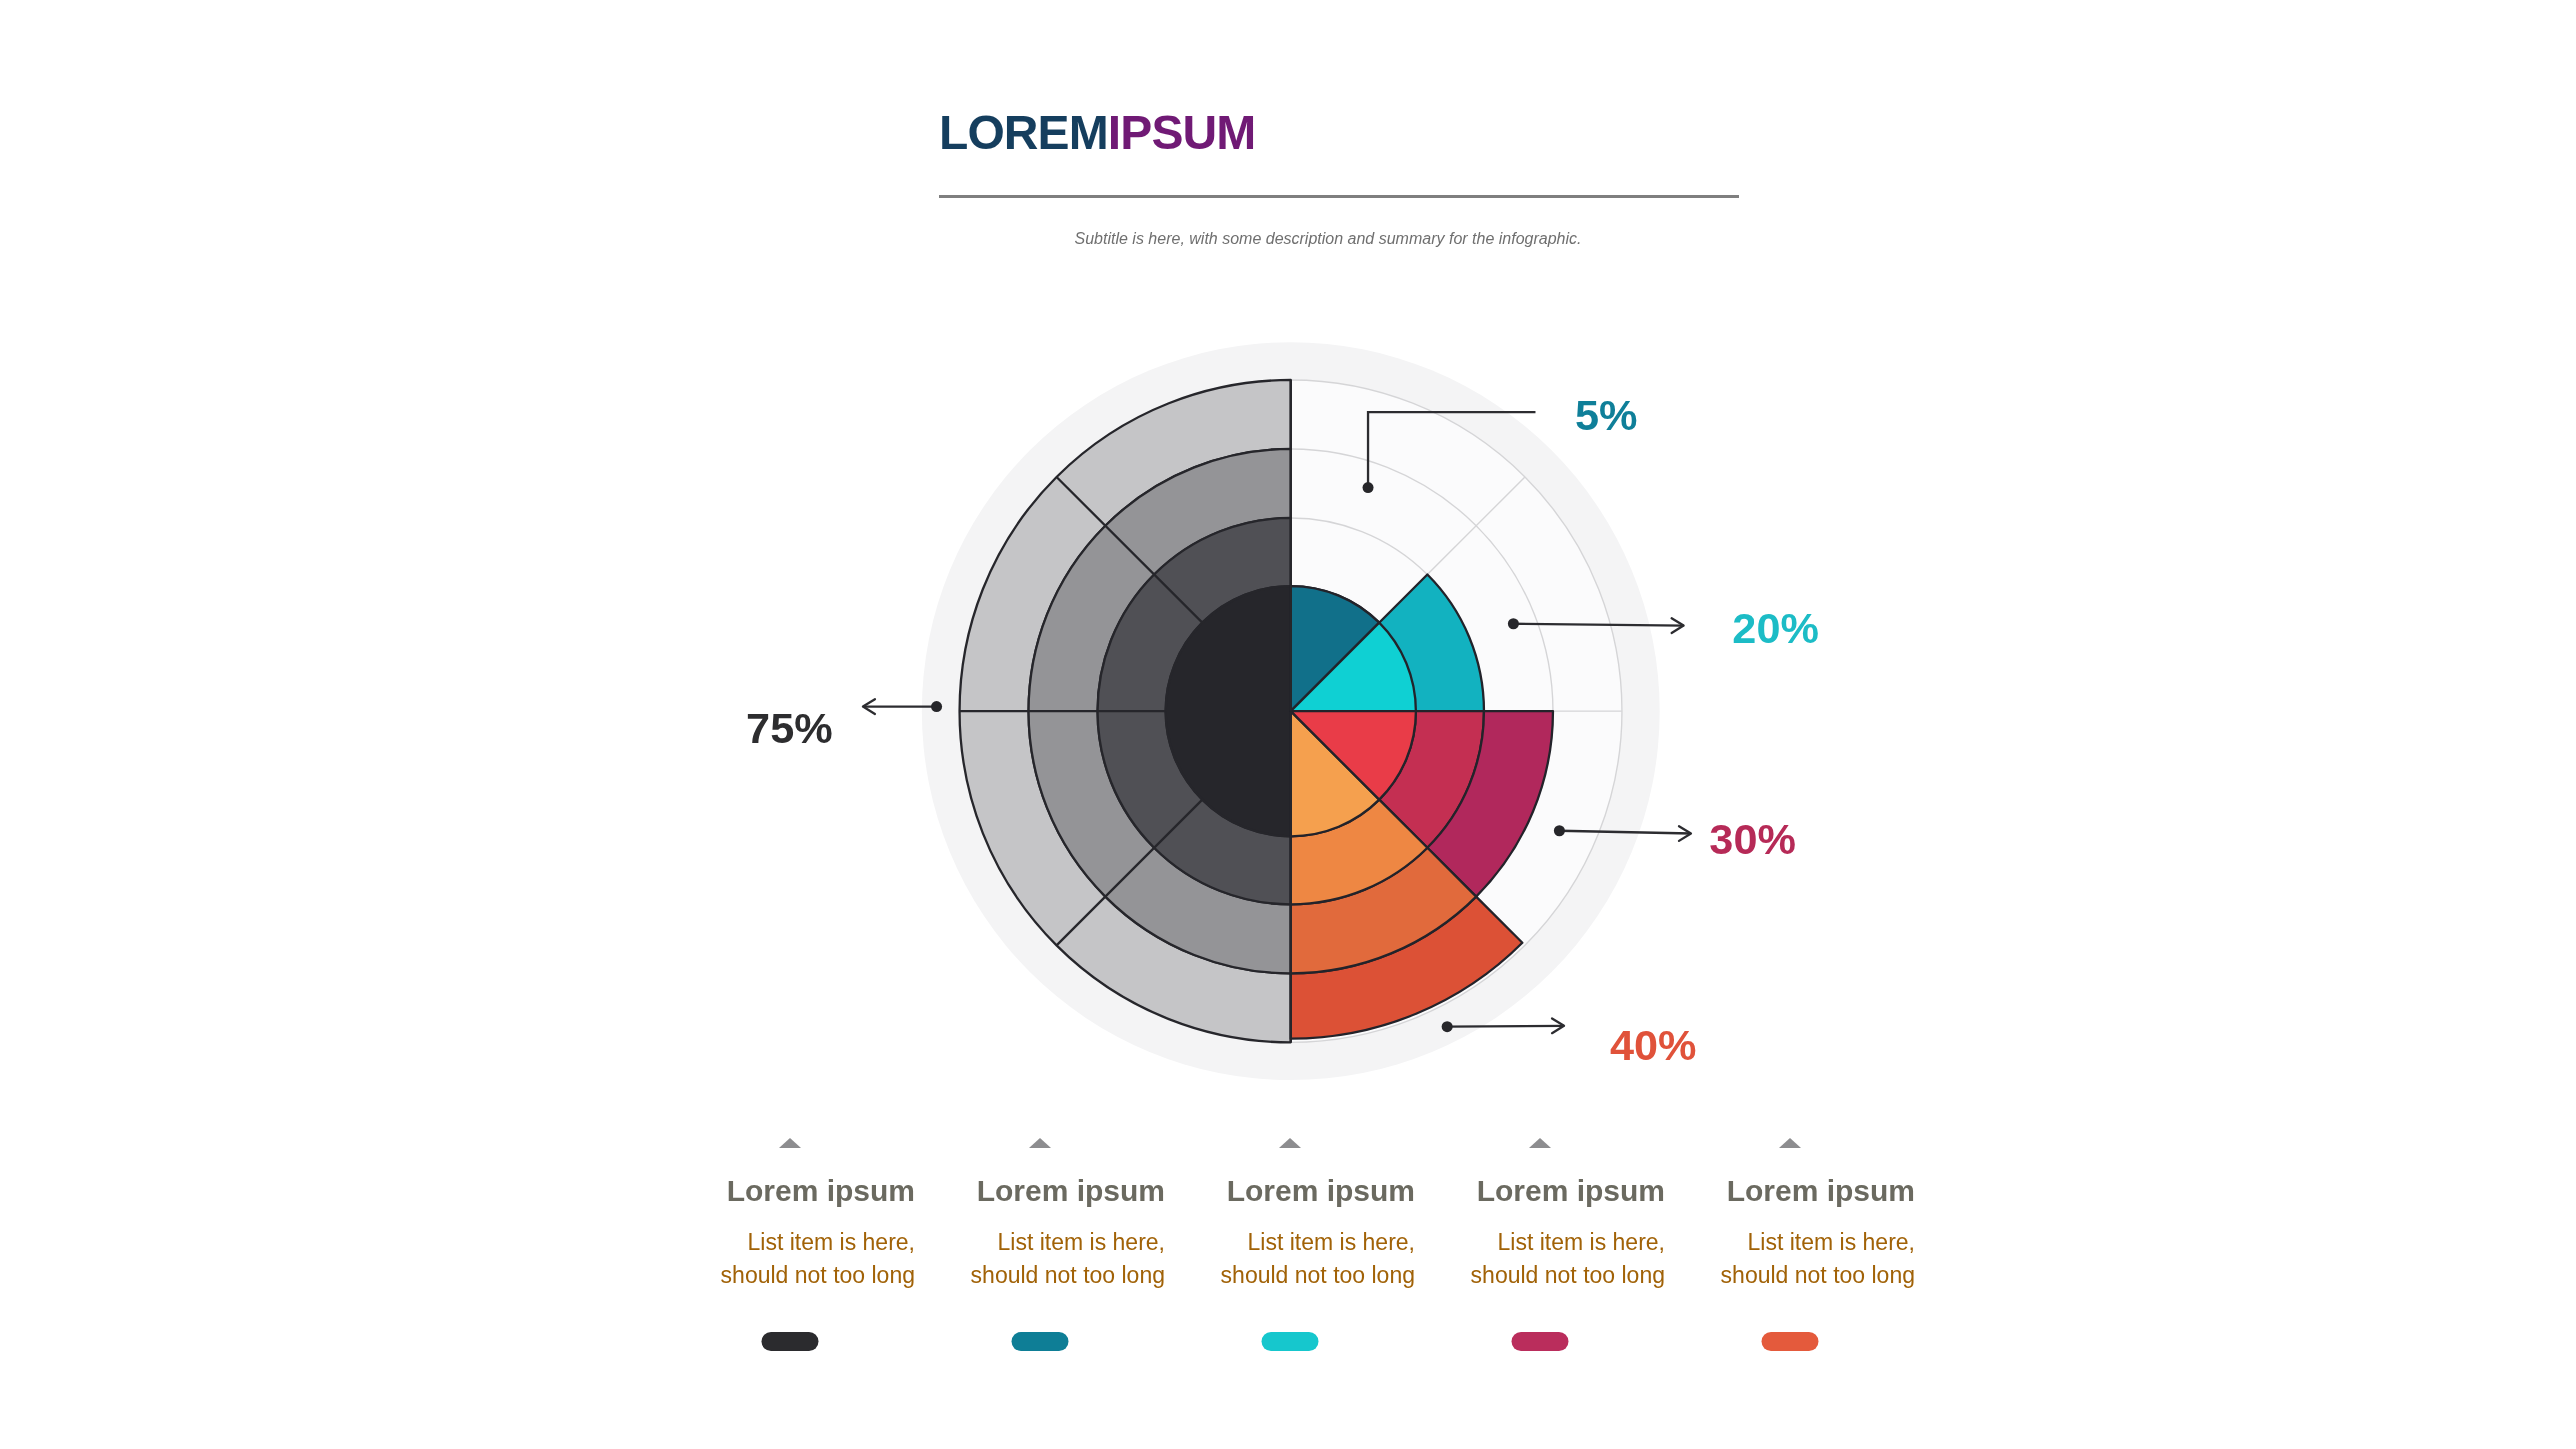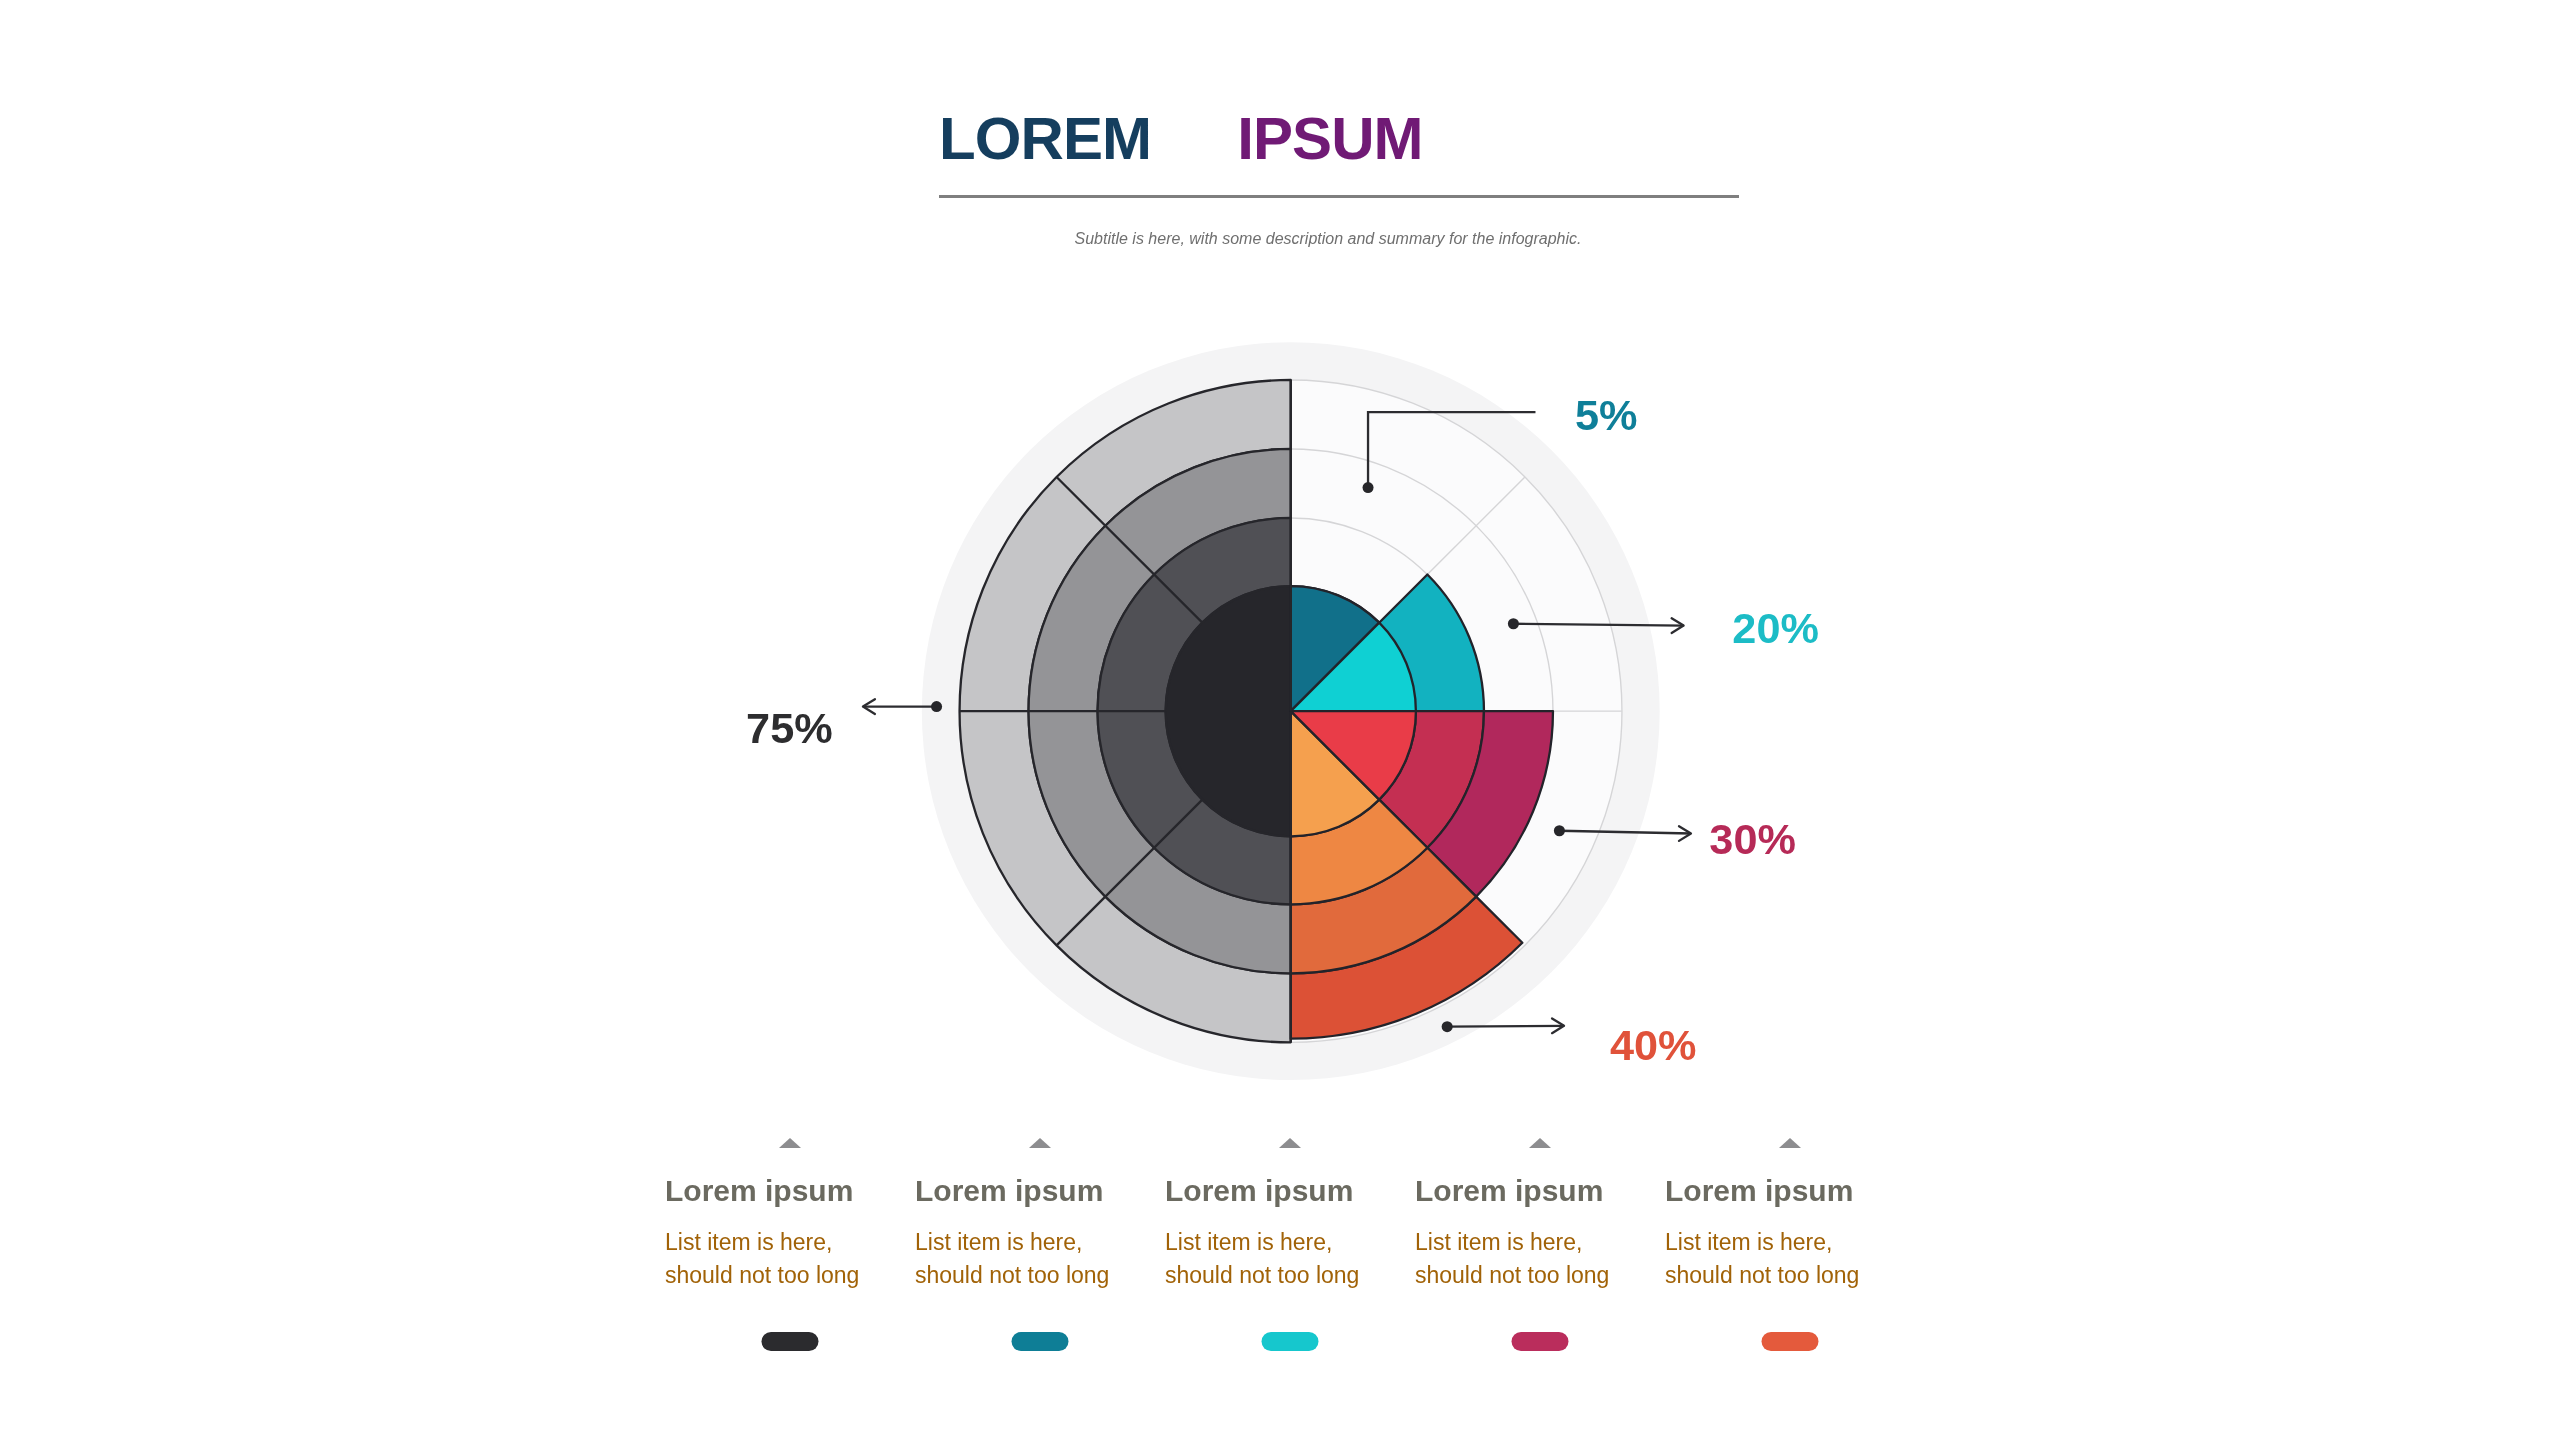--- a/index.html
+++ b/index.html
@@ -2,36 +2,36 @@
 <html style="font-size:14.7px"><head>
 <meta charset="utf-8">
 <style>
   html,body{margin:0;padding:0;background:#ffffff;}
   .canvas{
     position:relative;width:2576px;height:1449px;background:#ffffff;overflow:hidden;
     font-family:"Liberation Sans","DejaVu Sans",sans-serif;
   }
   
   .title-row{
-    position:absolute;left:939px;top:109px;display:flex;gap:86px;
-    font-size:60px;font-weight:700;letter-spacing:-0.9px;line-height:1;white-space:nowrap;
+    position:absolute;left:939px;top:109px;display:flex;
+    font-size:48px;font-weight:700;letter-spacing:-0.9px;line-height:1;white-space:nowrap;
   }
   .title-primary{color:#153e5e;}
   .title-secondary{color:#701a75;}
   .title-rule{position:absolute;left:939px;top:195px;width:800px;height:2.8px;background:#7f7f7f;}
   .subtitle{
     position:absolute;left:939px;top:230px;width:778px;margin:0;text-align:center;
     font-size:16px;color:#6f6f6f;font-style:italic;
   }
   
   #chart{position:absolute;left:0;top:0;width:2576px;height:1449px;}
   #chart text{font-family:"Liberation Sans","DejaVu Sans",sans-serif;font-weight:700;font-size:47px;}
   
   .legend{position:absolute;left:665px;top:1127px;width:1251px;display:flex;}
-  .legend-item{position:relative;width:250px;height:248px;text-align:left;}
+  .legend-item{position:relative;width:250px;height:248px;text-align:right;}
   .tri{
     position:absolute;top:11px;left:50%;transform:translateX(-50%);
     width:0;height:0;border-left:11px solid transparent;border-right:11px solid transparent;
     border-bottom:10px solid #8d8d8f;
   }
   .legend-title{
     position:absolute;top:45px;left:0;width:100%;line-height:37px;
     font-size:30px;font-weight:700;color:#6b6a60;
   }
   .legend-desc{

